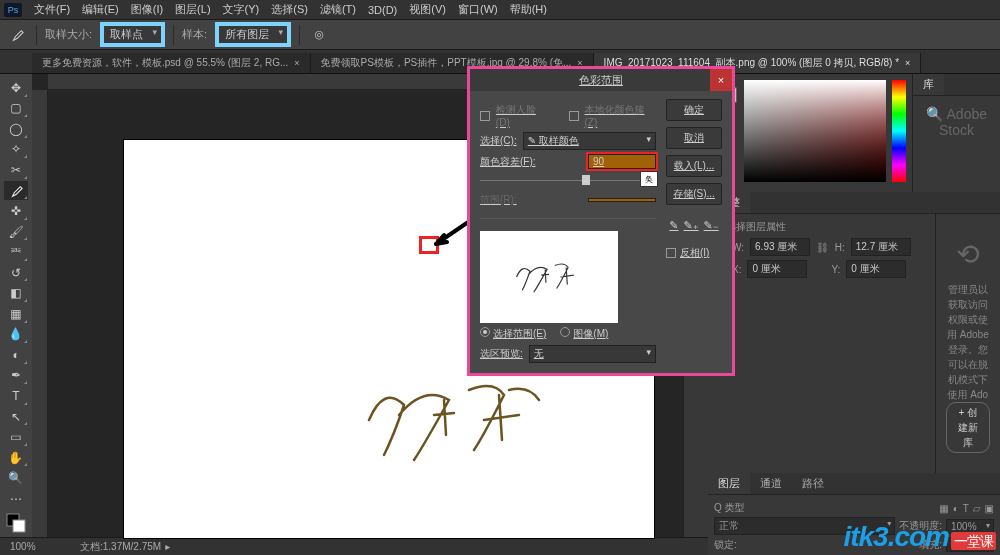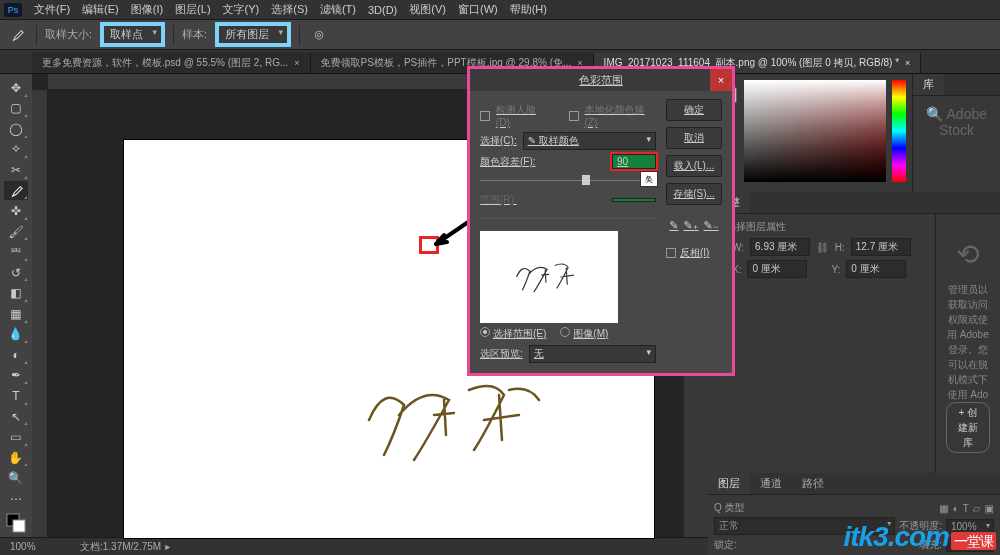--- a/index.html
+++ b/index.html
@@ -53,21 +53,21 @@
 .statusbar .doc-size { margin-left:20px; }
 
 .dialog { position:absolute; left:467px; top:66px; width:268px; background:#484848; border:3px solid #ec4899; z-index:50; color:#ccc; font-size:11px;text-decoration:underline; }
 .dialog .titlebar { height:22px; background:#3a3a3a; display:flex; align-items:center; justify-content:center; position:relative; font-size:11px; }
 .dialog .titlebar .close { position:absolute; right:0; top:0; width:22px; height:22px; background:#b33; color:#fff; display:flex; align-items:center; justify-content:center; font-size:11px; }
 .dialog .body { padding:8px 10px 6px; display:flex; gap:10px; }
 .dialog .left { flex:1; }
 .dialog .left .row { display:flex; align-items:center; gap:6px; margin:4px 0; font-size:10px; }
 .dialog .left .dd { background:#383838; border:1px solid #222; padding:1px 4px; flex:1; position:relative; }
 .dialog .left .dd::after{content:"▾"; position:absolute; right:4px; font-size:9px;}
-.dialog .left .num { background:#15803d; border:1px solid #222; padding:1px 4px; width:44px; color:#ccc; text-align:left; }
+.dialog .left .num { background:#a16207; border:1px solid #222; padding:1px 4px; width:68px; color:#ccc; text-align:left; }
 .dialog .left .num.hi { outline:2px solid #ee2222; }
 .dialog .left .slider { height:14px; position:relative; margin:2px 0 6px; }
 .dialog .left .slider .track { position:absolute; top:7px; left:0; right:0; height:1px; background:#777; }
 .dialog .left .slider .thumb { position:absolute; top:2px; left:58%; width:8px; height:10px; background:#ccc; }
 .dialog .left .invert-box { width:18px; height:16px; background:#fff; border:1px solid #333; margin-left:4px; display:inline-flex; align-items:center; justify-content:center; font-size:8px; color:#000;}
 .dialog .preview { width:138px; height:92px; background:#fff; margin:6px 0 4px; display:flex; align-items:center; justify-content:center; }
 .dialog .radio-row { display:flex; gap:14px; align-items:center; font-size:10px; margin:4px 0;}
 .dialog .radio { width:10px; height:10px; border:1px solid #999; border-radius:50%; display:inline-block; margin-right:3px; position:relative;}
 .dialog .radio.on::after{content:"";position:absolute; inset:2px; background:#ccc; border-radius:50%;}
 .dialog .right { width:56px; display:flex; flex-direction:column; gap:6px; }

